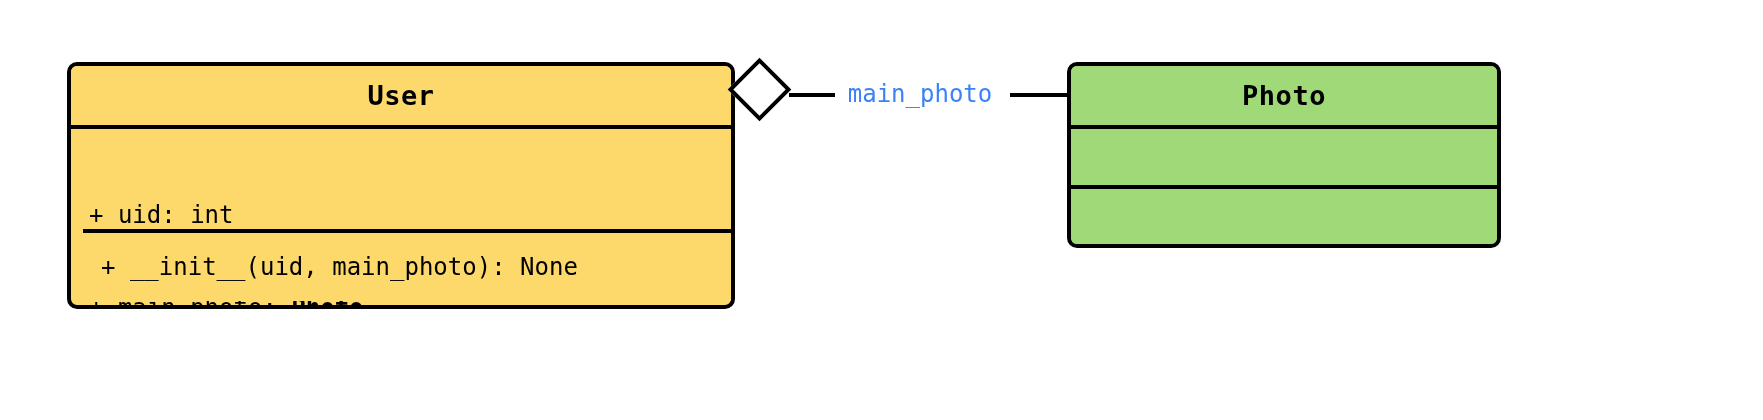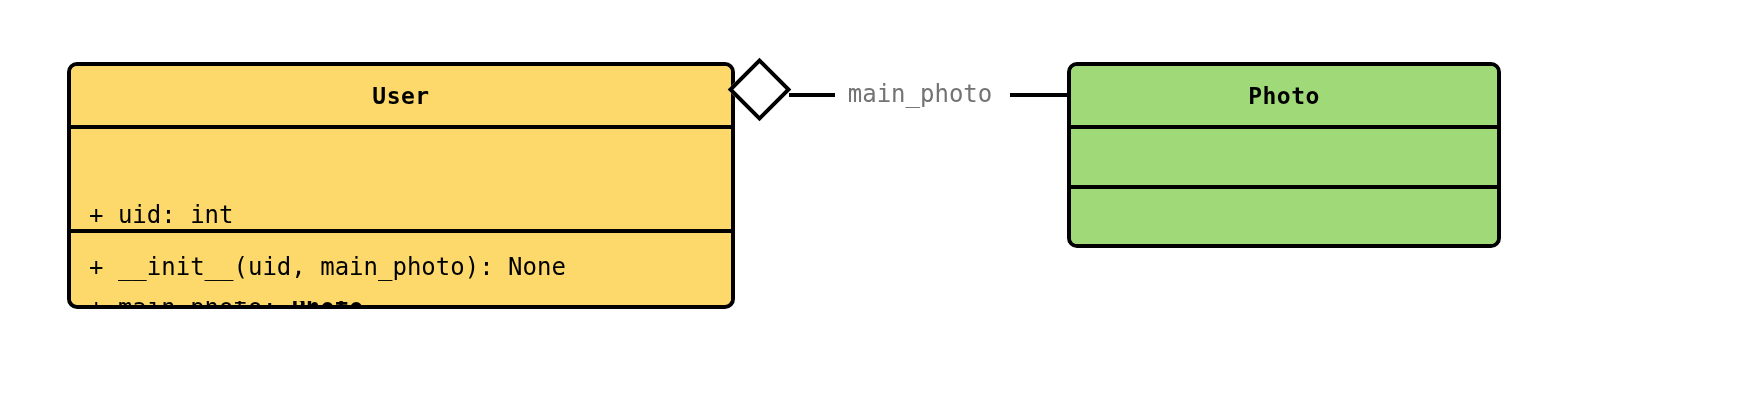--- a/index.html
+++ b/index.html
@@ -34,21 +34,21 @@
     background: inherit;
   }
   .uml-compartment + .uml-compartment {
     border-top: 4px solid #000000;
   }
   .uml-title {
     display: flex;
     align-items: center;
     justify-content: center;
     font-weight: bold;
-    font-size: 23px;
+    font-size: 27px;
     letter-spacing: 0.5px;
     color: #000000;
   }
   .uml-members {
     padding: 10px 23px 10px 18px;
     font-size: 24px;
     line-height: 1.28;
     color: #000000;
     white-space: pre;
   }
@@ -64,21 +64,21 @@
   #class-user {
     left: 67px;
     top: 62px;
     width: 668px;
     height: 247px;
     background: #fcd96a;
   }
   #class-user .uml-compartment { background: #fcd96a; }
   #class-user .uml-title { height: 59px; }
   #class-user .uml-attributes { height: 104px; }
-  #class-user .uml-methods { height: 72px; display: flex; align-items: center; }
+  #class-user .uml-methods { height: 72px; display: flex; align-items: center; margin-left: 12px; }
 
   
   #class-photo {
     left: 1067px;
     top: 62px;
     width: 434px;
     height: 186px;
     background: #a0d977;
   }
   #class-photo .uml-compartment { background: #a0d977; }
@@ -107,21 +107,21 @@
   }
 
   #assoc-label {
     position: absolute;
     left: 828px;
     top: 80px;
     width: 184px;
     text-align: center;
     font-size: 24px;
     line-height: 28px;
-    color: #737373;
+    color: #3b82f6;
     white-space: pre;
   }
 </style>
 </head>
 <body>
 
 <div id="diagram-canvas">
 
   <div class="uml-class" id="class-user">
     <div class="uml-compartment uml-title">

